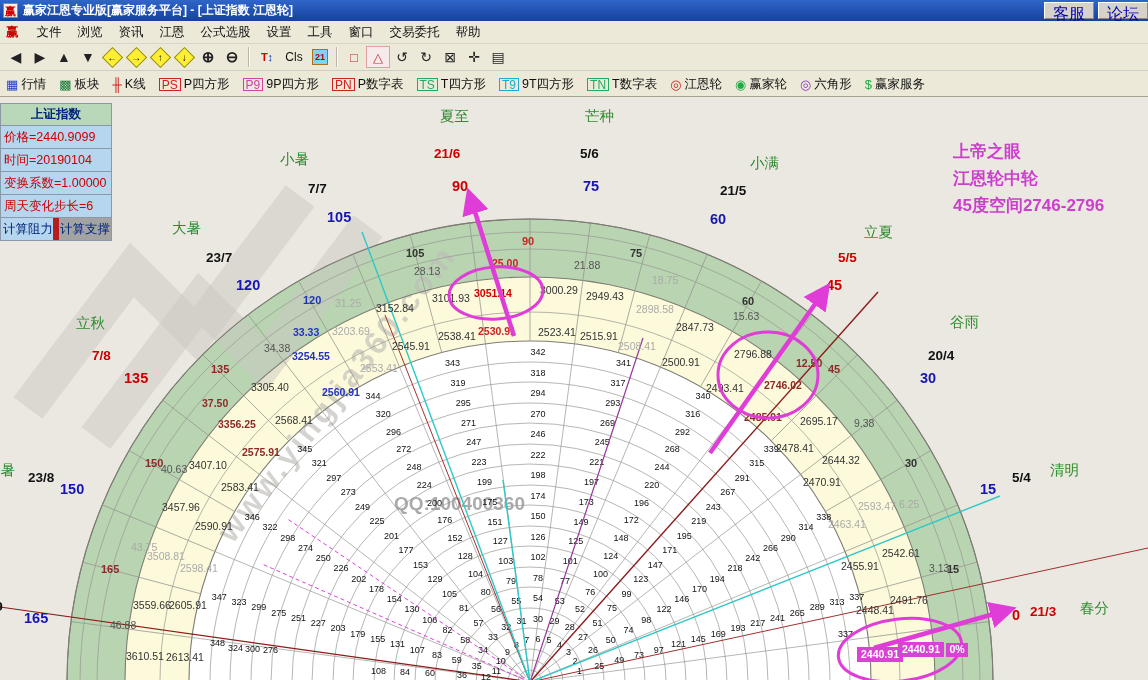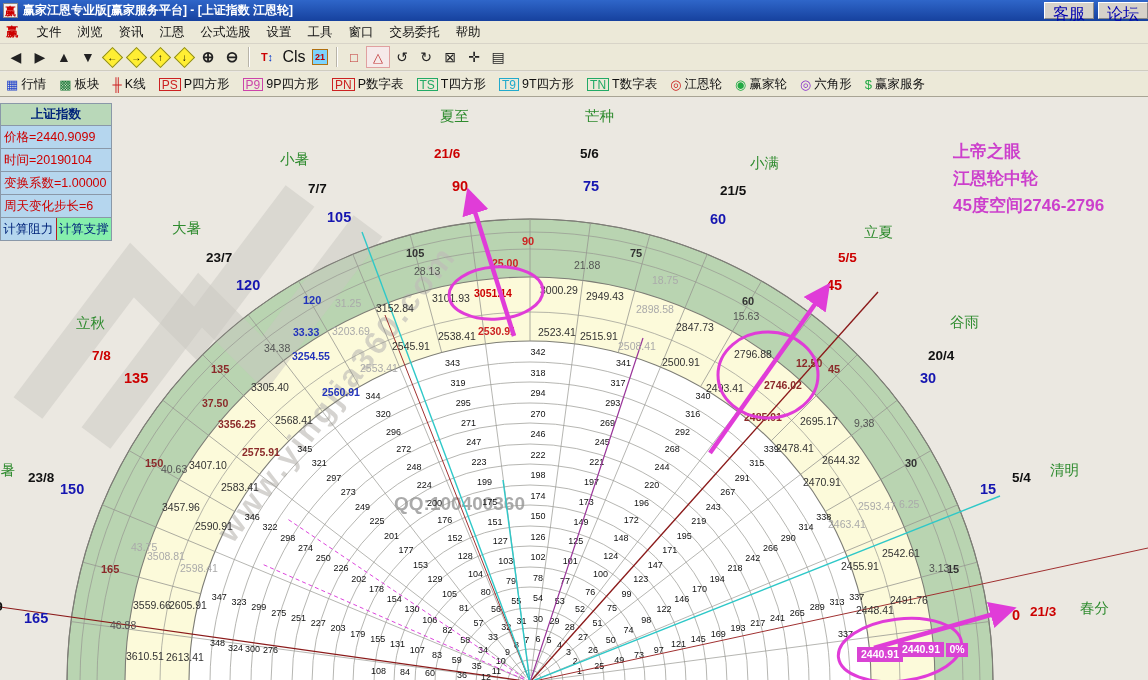--- a/index.html
+++ b/index.html
@@ -21,21 +21,21 @@
   .menu-item { padding:3px 8px; cursor:pointer; }
 
   .toolbar1 { position:absolute; left:0; top:44px; width:1148px; height:27px; background:#ece9d8;
     border-bottom:1px solid #cfccc0; display:flex; align-items:center; padding-left:4px; }
   .t1 { width:24px; height:22px; display:flex; align-items:center; justify-content:center;
     font-size:14px; color:#222; cursor:pointer; }
   .t1.dia span { display:block; width:15px; height:15px; background:#ffee33; border:1px solid #8a8a20;
     transform:rotate(45deg); font-size:10px; line-height:14px; text-align:center; color:#000; }
   .t1.dia span i { display:block; transform:rotate(-45deg); font-style:normal; }
   .t1.mag { font-size:15px; font-weight:bold; }
-  .t1.txt { font-size:16px; width:28px; color:#111; }
+  .t1.txt { font-size:12px; width:28px; color:#111; }
   .t1.ud { font-size:11px; font-weight:bold; color:#c00; width:26px; }
   .t1.ud i { font-style:normal; color:#0033cc; }
   .t1.cal span { width:16px; height:16px; background:#7dd3fc; border:1px solid #b07010; font-size:9px;
     line-height:15px; text-align:center; color:#b00; font-weight:bold; display:block; }
   .t1.red { color:#c03030; font-size:13px; }
   .t1.sel { border:1px solid #e0a0a0; background:#f6eaea; }
   .t1sep { width:2px; height:20px; border-left:1px solid #b8b4a8; border-right:1px solid #fff; margin:0 4px; }
 
   .toolbar2 { position:absolute; left:0; top:72px; width:1148px; height:25px; background:#ece9d8;
     border-bottom:1px solid #a8a494; display:flex; align-items:center; padding-left:6px; font-size:12.5px; color:#111; }
@@ -44,22 +44,22 @@
   .t2 .badge { font-size:12px; font-weight:normal; border:1px solid; padding:0 2px; margin-right:3px; height:13px; line-height:12px; }
 
   .chart { position:absolute; left:0; top:97px; width:1148px; height:583px; background:#ebe8e1; overflow:hidden; }
   #wheel { position:absolute; left:0; top:-97px; width:1148px; height:680px; }
 
   .panel { position:absolute; left:0; top:6px; width:112px; border:1px solid #8a98a8; background:#fff; font-size:12.5px; }
   .panel .hd { background:#b9d8b9; color:#00247a; font-weight:bold; text-align:center; padding:2px 0; border-bottom:1px solid #8a98a8; }
   .panel .row { background:#b5d6ee; color:#cc0000; padding:2.5px 2px 2.5px 3px; border-bottom:1px solid #8a98a8; white-space:nowrap; overflow:hidden; }
   .panel .btns { display:flex; }
   .panel .btn { flex:1; text-align:center; color:#00247a; padding:2.5px 0; cursor:pointer; }
-  .panel .btn.b1 { background:#b5d6ee; border-right:1px solid #b91c1c; }
-  .panel .btn.b2 { background:#86efac; }
+  .panel .btn.b1 { background:#b5d6ee; border-right:6px solid #b91c1c;text-align:right; }
+  .panel .btn.b2 { background:#a3a3a3; }
 
   .anno { position:absolute; left:953px; top:41px; color:#cc3fcc; font-size:17px; font-weight:bold; line-height:27px; white-space:nowrap; }
 </style>
 </head>
 <body>
 
 <div id="app">
 
   <div class="titlebar">
     <span class="app-ico">赢</span>

